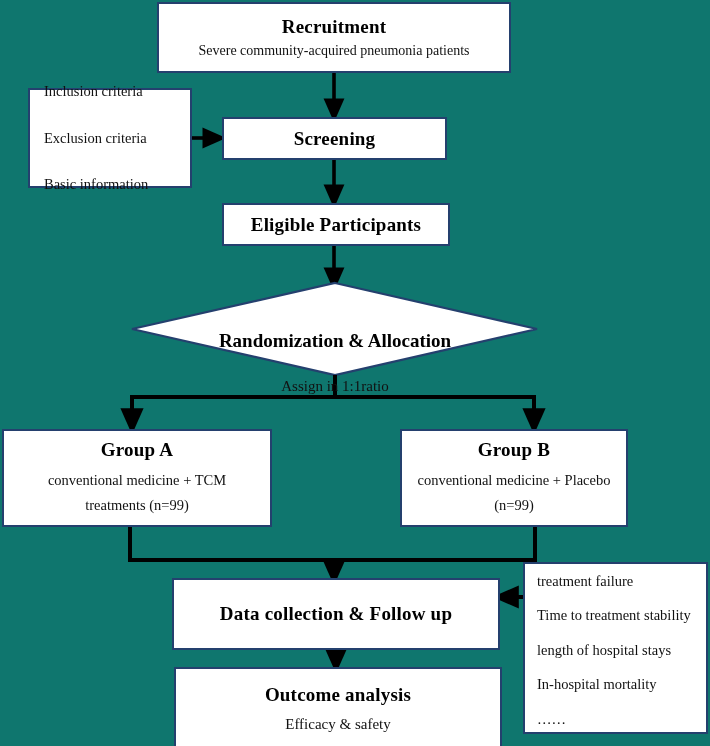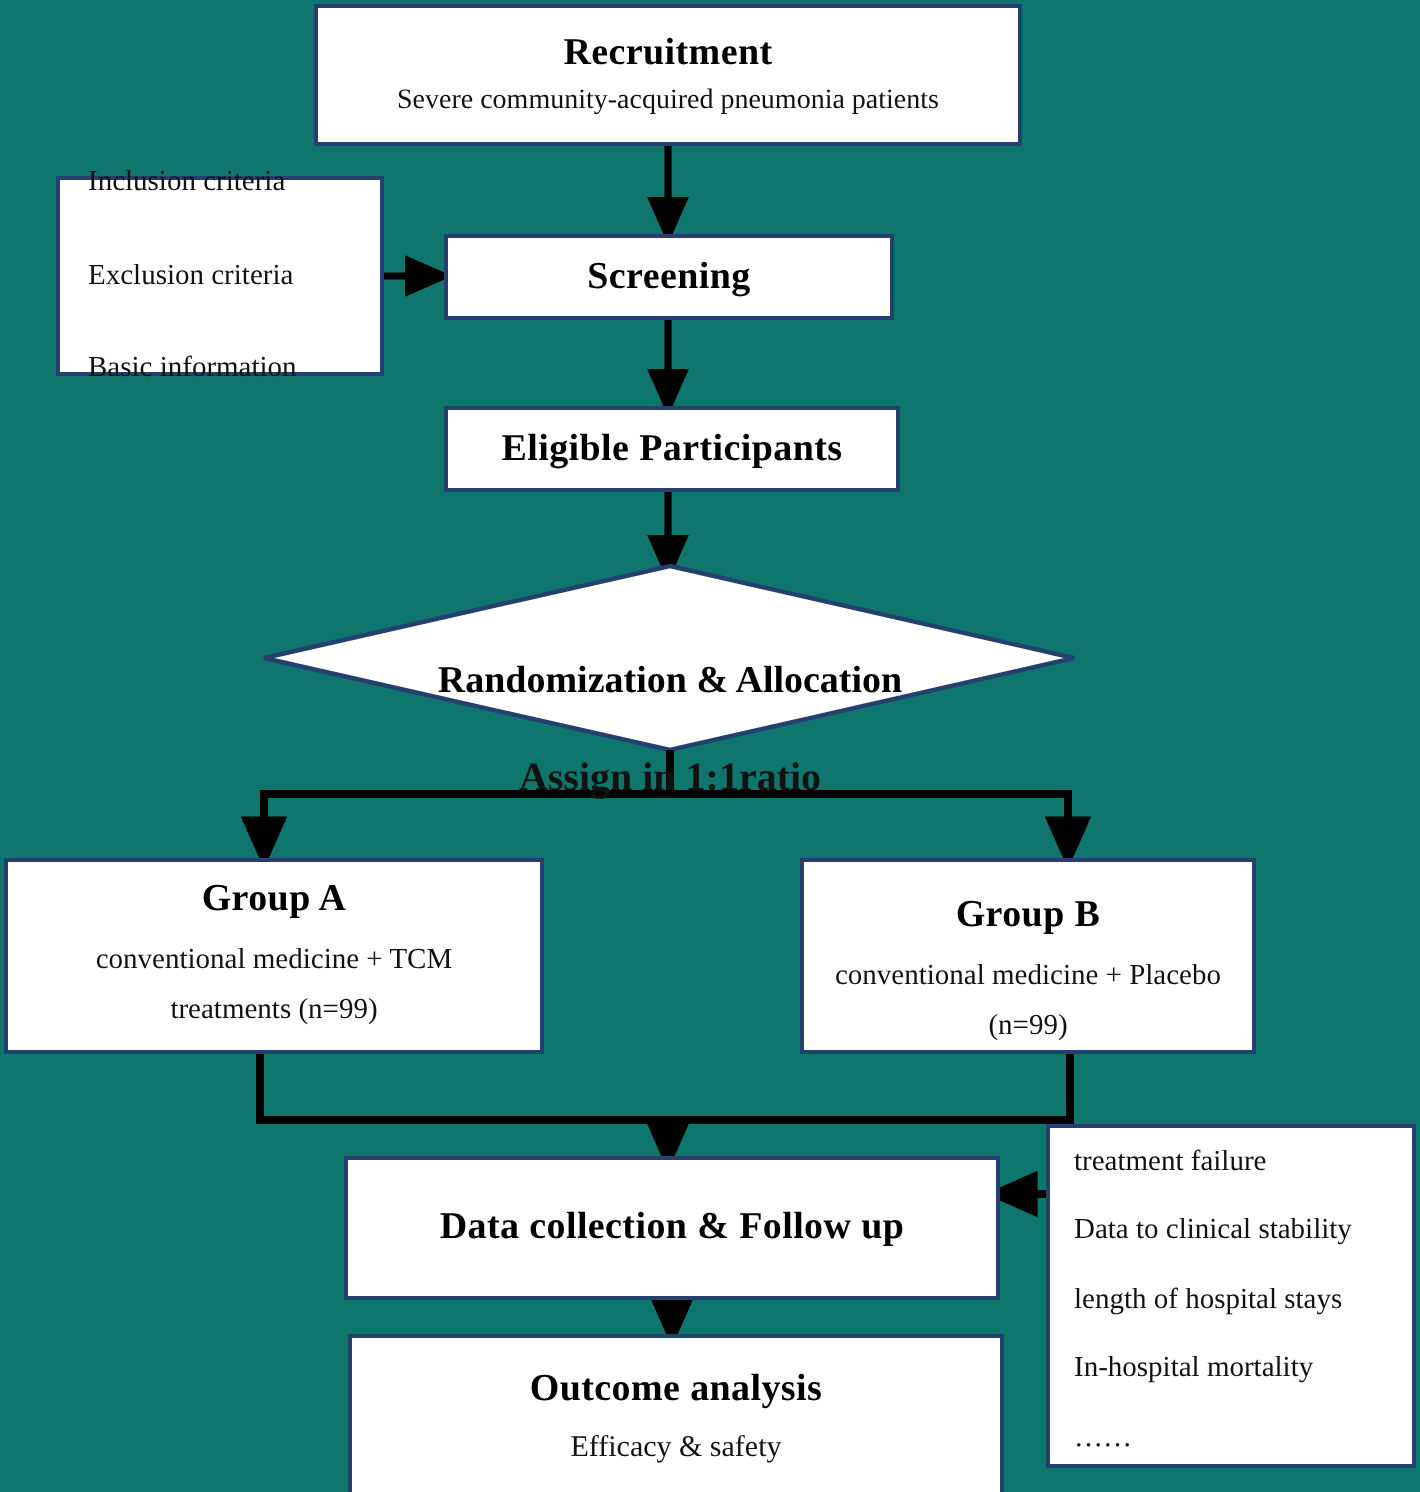--- a/index.html
+++ b/index.html
@@ -71,27 +71,26 @@
     text-align: center;
     font-size: 19px;
     font-weight: bold;
     color: #000000;
     pointer-events: none;
   }
   .assign-label {
     position: absolute;
     left: 195px; top: 378px; width: 280px;
     text-align: center;
-    font-size: 20px;
-    color: #111111;
-    font-weight: bold;
+    font-size: 15px;
+    color: #111111;
   }
 
   .node-group-a { left: 2px; top: 429px; width: 270px; height: 98px; }
-  .node-group-b { left: 400px; top: 429px; width: 228px; height: 98px; justify-content: flex-end; }
+  .node-group-b { left: 400px; top: 429px; width: 228px; height: 98px; }
   .node-group-a .title, .node-group-b .title { font-size: 19px; margin-bottom: 7px; }
   .node-group-a .sub, .node-group-b .sub { font-size: 14.5px; line-height: 1.0; margin: 5px 0; }
 
   .node-datacollection { left: 172px; top: 578px; width: 328px; height: 72px; }
   .node-datacollection .title { font-size: 19px; }
 
   .node-outcome { left: 174px; top: 667px; width: 328px; height: 82px; }
   .node-outcome .title { font-size: 19px; margin-bottom: 10px; }
   .node-outcome .sub { font-size: 15px; }
 
@@ -190,19 +189,19 @@
     <div class="title">Data collection  &amp;  Follow up</div>
   </div>
 
   <div class="node node-outcome">
     <div class="title">Outcome analysis</div>
     <div class="sub">Efficacy  &amp;  safety</div>
   </div>
 
   <div class="node node-outcomes-list">
     <div class="line">treatment failure</div>
-    <div class="line">Data to clinical stability</div>
+    <div class="line">Time to treatment stability</div>
     <div class="line">length of hospital stays</div>
     <div class="line">In-hospital mortality</div>
     <div class="line">……</div>
   </div>
 
 </div>
 
 </body></html>

